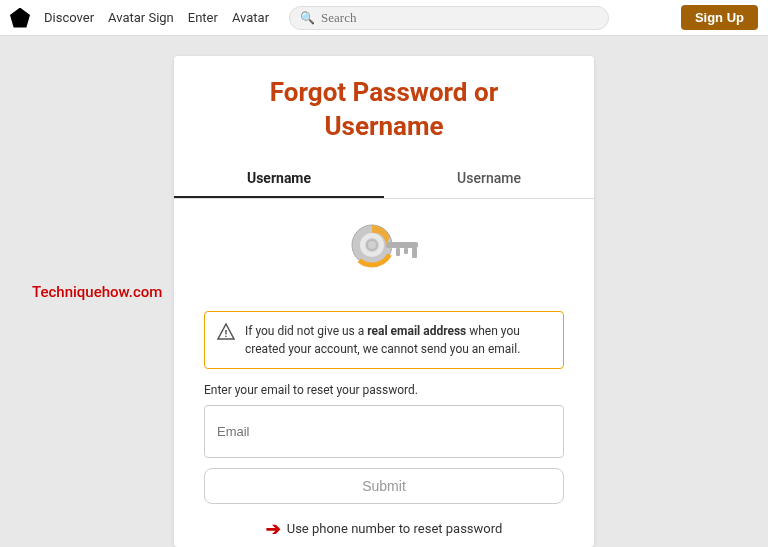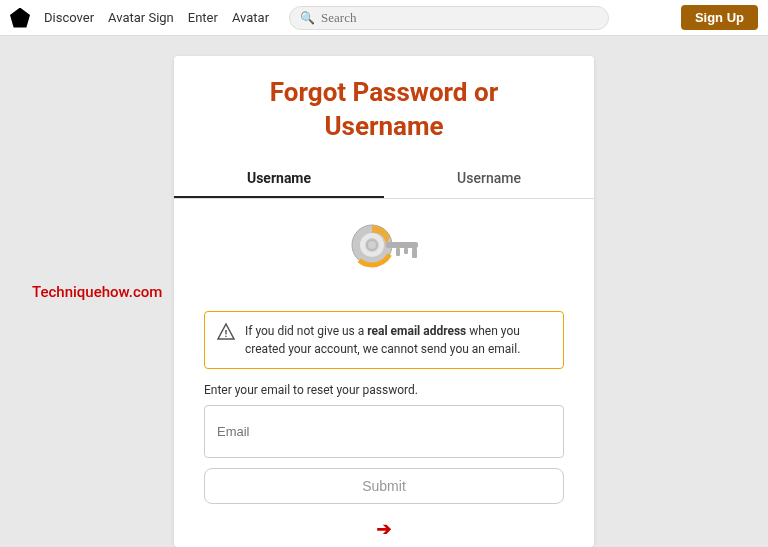--- a/index.html
+++ b/index.html
@@ -293,16 +293,17 @@
     </div>
 
     <div class="form-section">
       <span class="form-label">Enter your email to reset your password.</span>
       <input class="email-input" type="email" placeholder="Email" style="">
       <button class="submit-btn">Submit</button>
     </div>
 
     <div class="phone-link-row">
       <span class="arrow-icon">➔</span>
+      <span class="phone-link-text">Use phone number to reset password</span>
     </div>
 
   </div>
 </div>
 
 </body></html>

